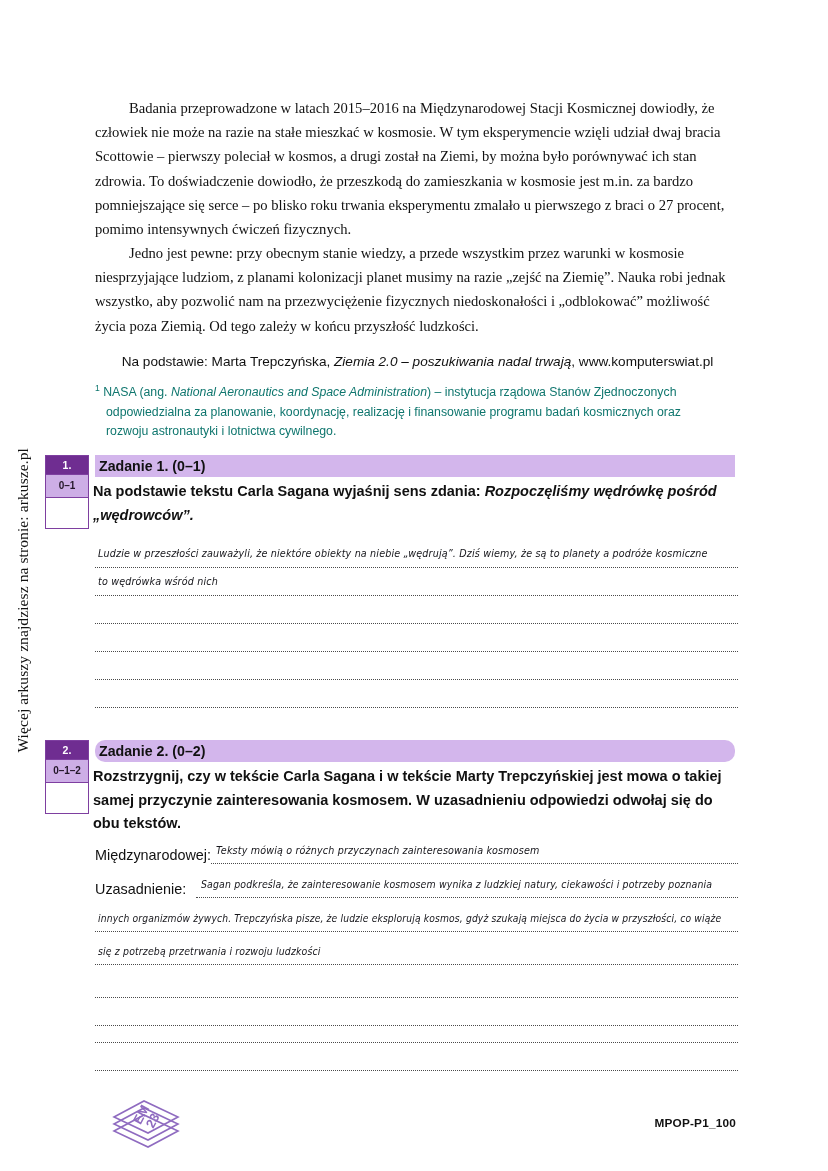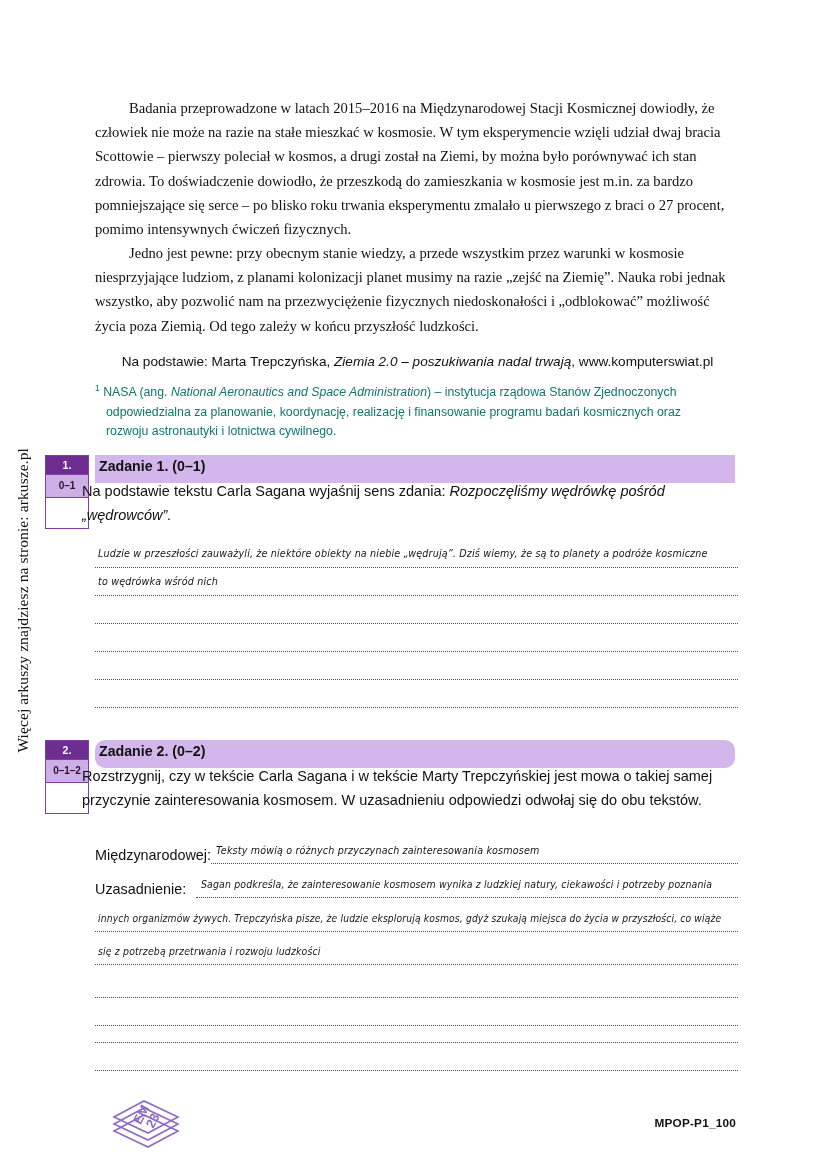--- a/index.html
+++ b/index.html
@@ -114,39 +114,39 @@
   .score-blank {
     background: #ffffff;
     height: 30px;
   }
 
   
   .task-band {
     position: absolute;
     left: 95px;
     width: 640px;
-    height: 28px;
+    height: 22px;
     background: #D3B6EC;
     box-sizing: border-box;
   }
   .task-band span {
     display: block;
     font-size: 14.2px;
     font-weight: bold;
     line-height: 22px;
     padding-left: 4px;
     color: #111;
   }
 
   .task-prompt {
     position: absolute;
-    left: 82px;
+    left: 93px;
     width: 645px;
     font-size: 14.5px;
-    font-weight: normal;
+    font-weight: bold;
     line-height: 23.5px;
     color: #111;
   }
   .task-prompt i { font-style: italic; }
 
   
   .dot-line {
     position: absolute;
     left: 95px;
     width: 643px;

